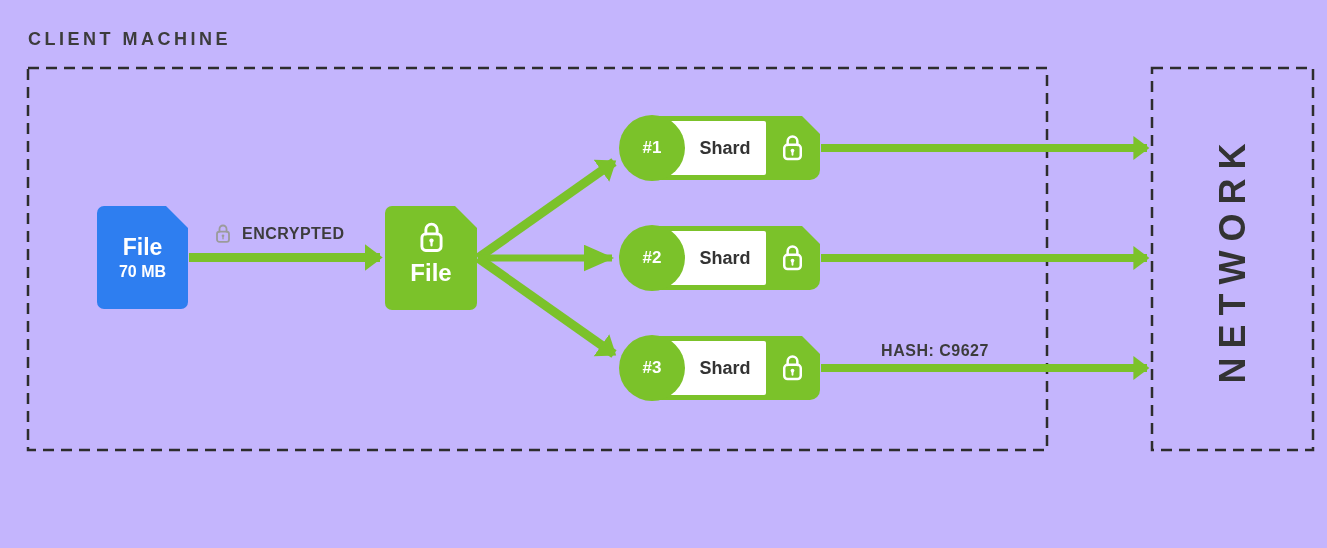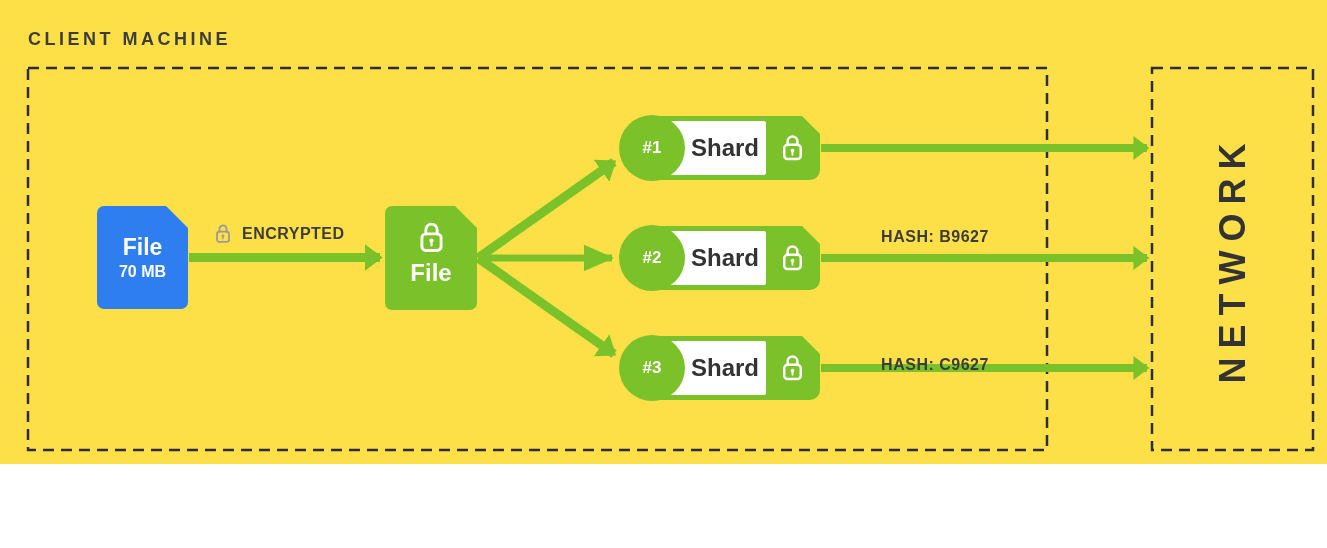--- a/index.html
+++ b/index.html
@@ -1,18 +1,18 @@
 <!DOCTYPE html>
 <html><head>
 <meta charset="utf-8">
 <style>
   * { margin:0; padding:0; box-sizing:border-box; }
   html,body { background:#fff; }
   body { font-family:"Liberation Sans", sans-serif; }
-  .stage { position:relative; width:1327px; height:464px; background:#fde047; overflow:hidden; }
+  .stage { position:relative; width:1327px; height:548px; background:#c4b5fd; overflow:hidden; }
   .abs { position:absolute; }
 
   .title { left:28px; top:29px; font-size:18px; font-weight:bold; letter-spacing:3.5px; color:#3c3c3c; z-index:2; }
 
   .overlay { position:absolute; left:0; top:0; z-index:1; pointer-events:none; }
   .dash { fill:none; stroke:#2d2d2d; stroke-width:2.5; stroke-dasharray:11 7; }
   .arr  { stroke:#7bc22a; fill:none; }
 
   .file { z-index:2; display:flex; flex-direction:column; align-items:center; color:#fff; font-weight:bold;
           border-radius:7px; }
@@ -34,21 +34,21 @@
 
   .pill { left:620px; width:200px; height:64px; z-index:2; }
   .pill .body { position:absolute; left:0; top:0; width:200px; height:64px; background:#7bc22a;
           border-radius:32px 0 10px 32px;
           clip-path:polygon(0 0, calc(100% - 18px) 0, 100% 18px, 100% 100%, 0 100%); }
   .pill .window { position:absolute; left:34px; top:5px; width:112px; height:54px; background:#fff; border-radius:2px; }
   .pill .num { position:absolute; left:-1px; top:-1px; width:66px; height:66px; border-radius:50%;
           background:#7bc22a; display:flex; align-items:center; justify-content:center;
           color:#fff; font-weight:bold; font-size:17px; }
   .pill .shard-label { position:absolute; left:64px; top:0; width:82px; height:64px; display:flex;
-          align-items:center; justify-content:center; font-size:24px; font-weight:bold; color:#333; }
+          align-items:center; justify-content:center; font-size:18px; font-weight:bold; color:#333; }
   .pill .lock { position:absolute; right:15px; top:16px; }
 
   .hash { left:820px; width:230px; text-align:center; font-size:16px; font-weight:bold;
           letter-spacing:0.5px; color:#3c3c3c; z-index:2; }
 
   .network { left:1152px; top:68px; width:161px; height:382px; z-index:2; }
   .network .net-label { position:absolute; left:50%; top:50%; white-space:nowrap;
           transform:translate(-50%,-50%) rotate(-90deg);
           font-size:36px; font-weight:bold; letter-spacing:9px; color:#333; }
 
@@ -136,20 +136,19 @@
   <div class="abs pill" style="top:336px">
     <div class="body"></div>
     <div class="window"></div>
     <div class="num">#3</div>
     <div class="shard-label">Shard</div>
     <svg class="lock white-sm">
         <use href="#padlock"></use>
       </svg>
   </div>
 
-  <div class="abs hash" style="top:228px">HASH: B9627</div>
-  <div class="abs hash" style="top:356px">HASH: C9627</div>
+  <div class="abs hash" style="top:342px">HASH: C9627</div>
 
   <div class="abs network">
     <div class="net-label">NETWORK</div>
   </div>
 
 </div>
 
 </body></html>

